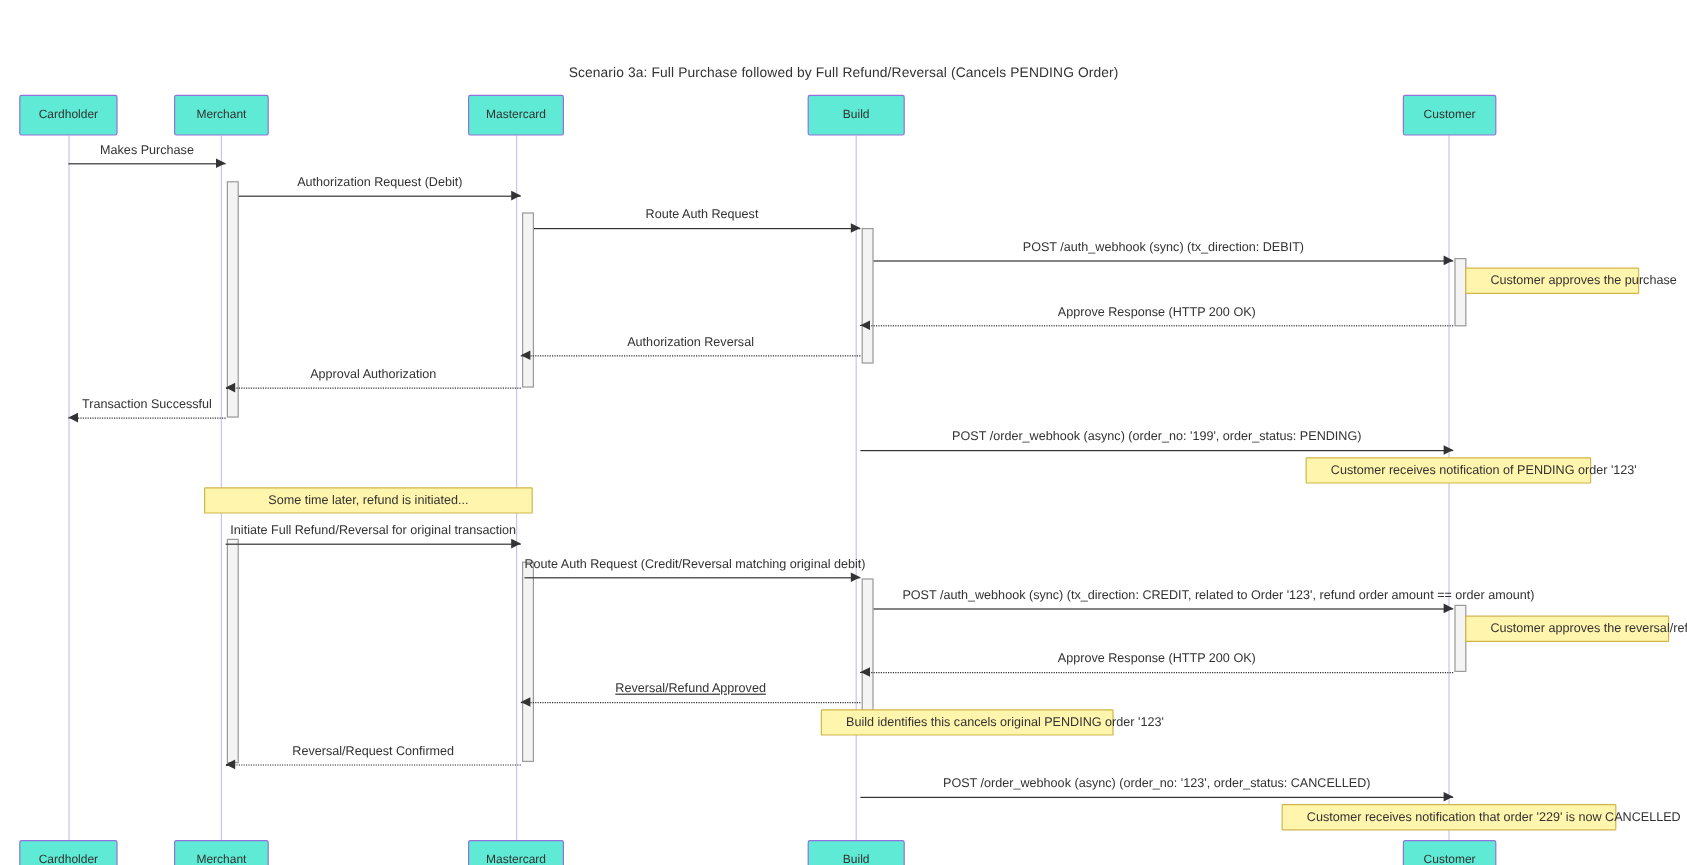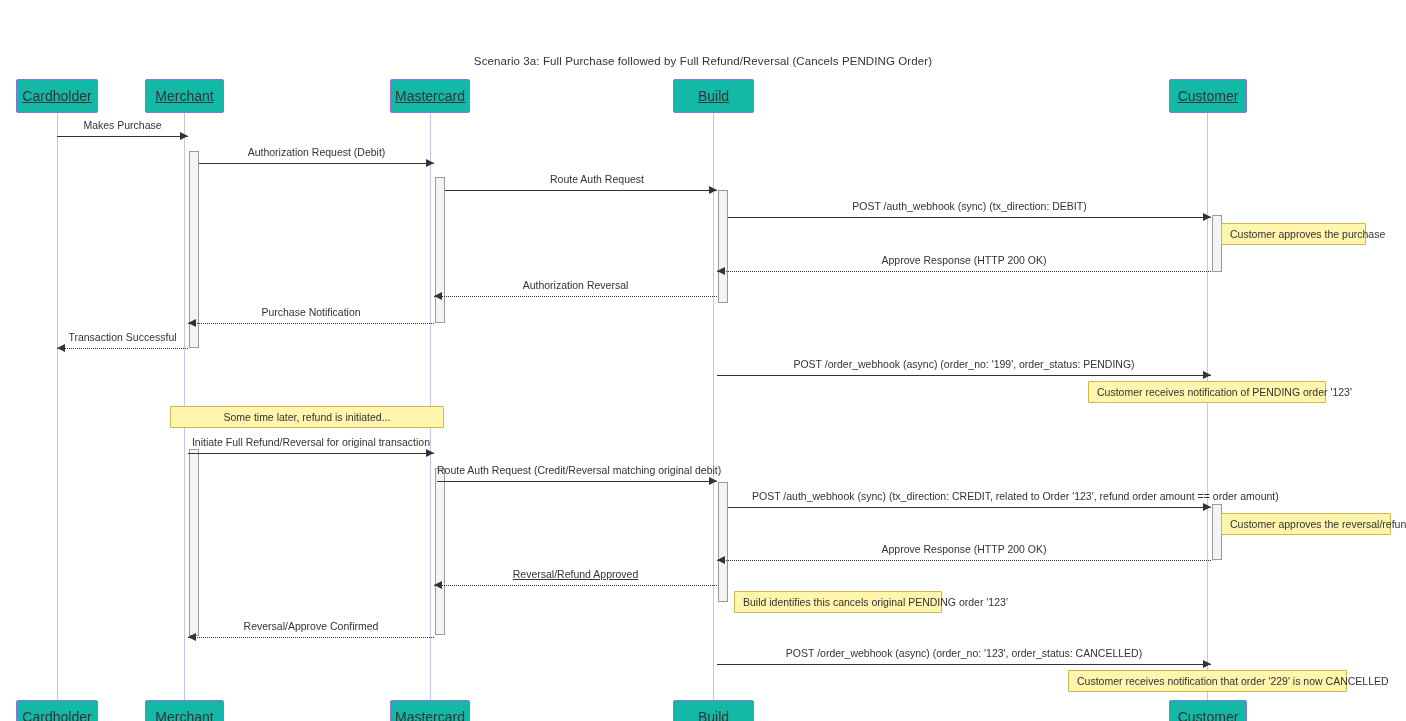--- a/index.html
+++ b/index.html
@@ -34,31 +34,30 @@
   
   .lifeline {
     position: absolute;
     width: 1px;
     background: #c8c4ef;
   }
   
   .participant {
     position: absolute;
     box-sizing: border-box;
-    background: #14b8a6;
+    background: #5eead4;
     border: 1px solid #9370db;
     border-radius: 2px;
     height: 34px;
     line-height: 32px;
     text-align: center;
-    font-size: 14px;
+    font-size: 10px;
     color: #333333;
     white-space: nowrap;
     overflow: hidden;
-    text-decoration: underline;
   }
   
   .activation {
     position: absolute;
     box-sizing: border-box;
     width: 10px;
     background: #f4f4f4;
     border: 1px solid #9a9a9a;
   }
   
@@ -105,21 +104,21 @@
     box-sizing: border-box;
     background: #fff5ad;
     border: 1px solid #d1b64a;
     border-radius: 1px;
     font-size: 10.5px;
     color: #333333;
     white-space: nowrap;
     text-align: center;
     line-height: 20px;
     height: 22px;
-    padding: 0 8px;
+    padding: 0 20px;
   }
 </style>
 </head>
 <body>
 
 <div id="diagram-root">
 
   <div class="diagram-title">Scenario 3a: Full Purchase followed by Full Refund/Reversal (Cancels PENDING Order)</div>
 
   <div id="lifelines-layer">
@@ -148,41 +147,41 @@
         <div class="label" style="width: 131px; left: 0px;">Makes Purchase</div>
       </div>
       <div class="msg to-right" style="left: 199px; top: 128px; width: 235px;">
         <div class="line" style="width: 235px;"></div>
         <div class="head" style="left: 227px;"></div>
         <div class="label" style="width: 235px; left: 0px;">Authorization Request (Debit)</div>
       </div>
       <div class="msg to-right" style="left: 445px; top: 155px; width: 272px;">
         <div class="line" style="width: 272px;"></div>
         <div class="head" style="left: 264px;"></div>
-        <div class="label" style="width: 272px; left: 16px;">Route Auth Request</div>
+        <div class="label" style="width: 272px; left: 4px;">Route Auth Request</div>
       </div>
       <div class="msg to-right" style="left: 728px; top: 182px; width: 483px;">
         <div class="line" style="width: 483px;"></div>
         <div class="head" style="left: 475px;"></div>
         <div class="label" style="width: 483px; left: 0px; text-align: center;">POST /auth_webhook (sync) (tx_direction: DEBIT)</div>
       </div>
       <div class="msg dotted to-left" style="left: 717px; top: 236px; width: 494px;">
         <div class="line" style="width: 494px;"></div>
         <div class="head" style="left: 0px;"></div>
         <div class="label" style="width: 494px; left: 0px;">Approve Response (HTTP 200 OK)</div>
       </div>
       <div class="msg dotted to-left" style="left: 434px; top: 261px; width: 283px;">
         <div class="line" style="width: 283px;"></div>
         <div class="head" style="left: 0px;"></div>
         <div class="label" style="width: 283px; left: 0px;">Authorization Reversal</div>
       </div>
       <div class="msg dotted to-left" style="left: 188px; top: 288px; width: 246px;">
         <div class="line" style="width: 246px;"></div>
         <div class="head" style="left: 0px;"></div>
-        <div class="label" style="width: 246px; left: 0px;">Purchase Notification</div>
+        <div class="label" style="width: 246px; left: 0px;">Approval Authorization</div>
       </div>
       <div class="msg dotted to-left" style="left: 57px; top: 313px; width: 131px;">
         <div class="line" style="width: 131px;"></div>
         <div class="head" style="left: 0px;"></div>
         <div class="label" style="width: 131px; left: 0px;">Transaction Successful</div>
       </div>
       <div class="msg to-right" style="left: 717px; top: 340px; width: 494px;">
         <div class="line" style="width: 494px;"></div>
         <div class="head" style="left: 486px;"></div>
         <div class="label" style="width: 494px; left: 0px;">POST /order_webhook (async) (order_no: '199', order_status: PENDING)</div>
@@ -208,21 +207,21 @@
         <div class="label" style="width: 494px; left: 0px;">Approve Response (HTTP 200 OK)</div>
       </div>
       <div class="msg dotted to-left" style="left: 434px; top: 550px; width: 283px;">
         <div class="line" style="width: 283px;"></div>
         <div class="head" style="left: 0px;"></div>
         <div class="label" style="width: 283px; left: 0px; text-decoration: underline;">Reversal/Refund Approved</div>
       </div>
       <div class="msg dotted to-left" style="left: 188px; top: 602px; width: 246px;">
         <div class="line" style="width: 246px;"></div>
         <div class="head" style="left: 0px;"></div>
-        <div class="label" style="width: 246px; left: 0px;">Reversal/Approve Confirmed</div>
+        <div class="label" style="width: 246px; left: 0px;">Reversal/Request Confirmed</div>
       </div>
       <div class="msg to-right" style="left: 717px; top: 629px; width: 494px;">
         <div class="line" style="width: 494px;"></div>
         <div class="head" style="left: 486px;"></div>
         <div class="label" style="width: 494px; left: 0px;">POST /order_webhook (async) (order_no: '123', order_status: CANCELLED)</div>
       </div>
     </div>
 
   <div id="participants-top-layer">
       <div class="participant" style="left: 16px; top: 44px; width: 82px;">Cardholder</div>
@@ -238,17 +237,17 @@
       <div class="participant" style="left: 390px; top: 665px; width: 80px;">Mastercard</div>
       <div class="participant" style="left: 673px; top: 665px; width: 81px;">Build</div>
       <div class="participant" style="left: 1169px; top: 665px; width: 78px;">Customer</div>
     </div>
 
   <div id="notes-layer">
       <div class="note" style="left: 1221px; top: 188px; width: 145px;">Customer approves the purchase</div>
       <div class="note" style="left: 1088px; top: 346px; width: 238px;">Customer receives notification of PENDING order '123'</div>
       <div class="note" style="left: 170px; top: 371px; width: 274px;">Some time later, refund is initiated...</div>
       <div class="note" style="left: 1221px; top: 478px; width: 170px;">Customer approves the reversal/refund</div>
-      <div class="note" style="left: 734px; top: 556px; width: 208px;">Build identifies this cancels original PENDING order '123'</div>
+      <div class="note" style="left: 684px; top: 556px; width: 244px;">Build identifies this cancels original PENDING order '123'</div>
       <div class="note" style="left: 1068px; top: 635px; width: 279px;">Customer receives notification that order '229' is now CANCELLED</div>
     </div>
 
 </div>
 
 </body></html>

